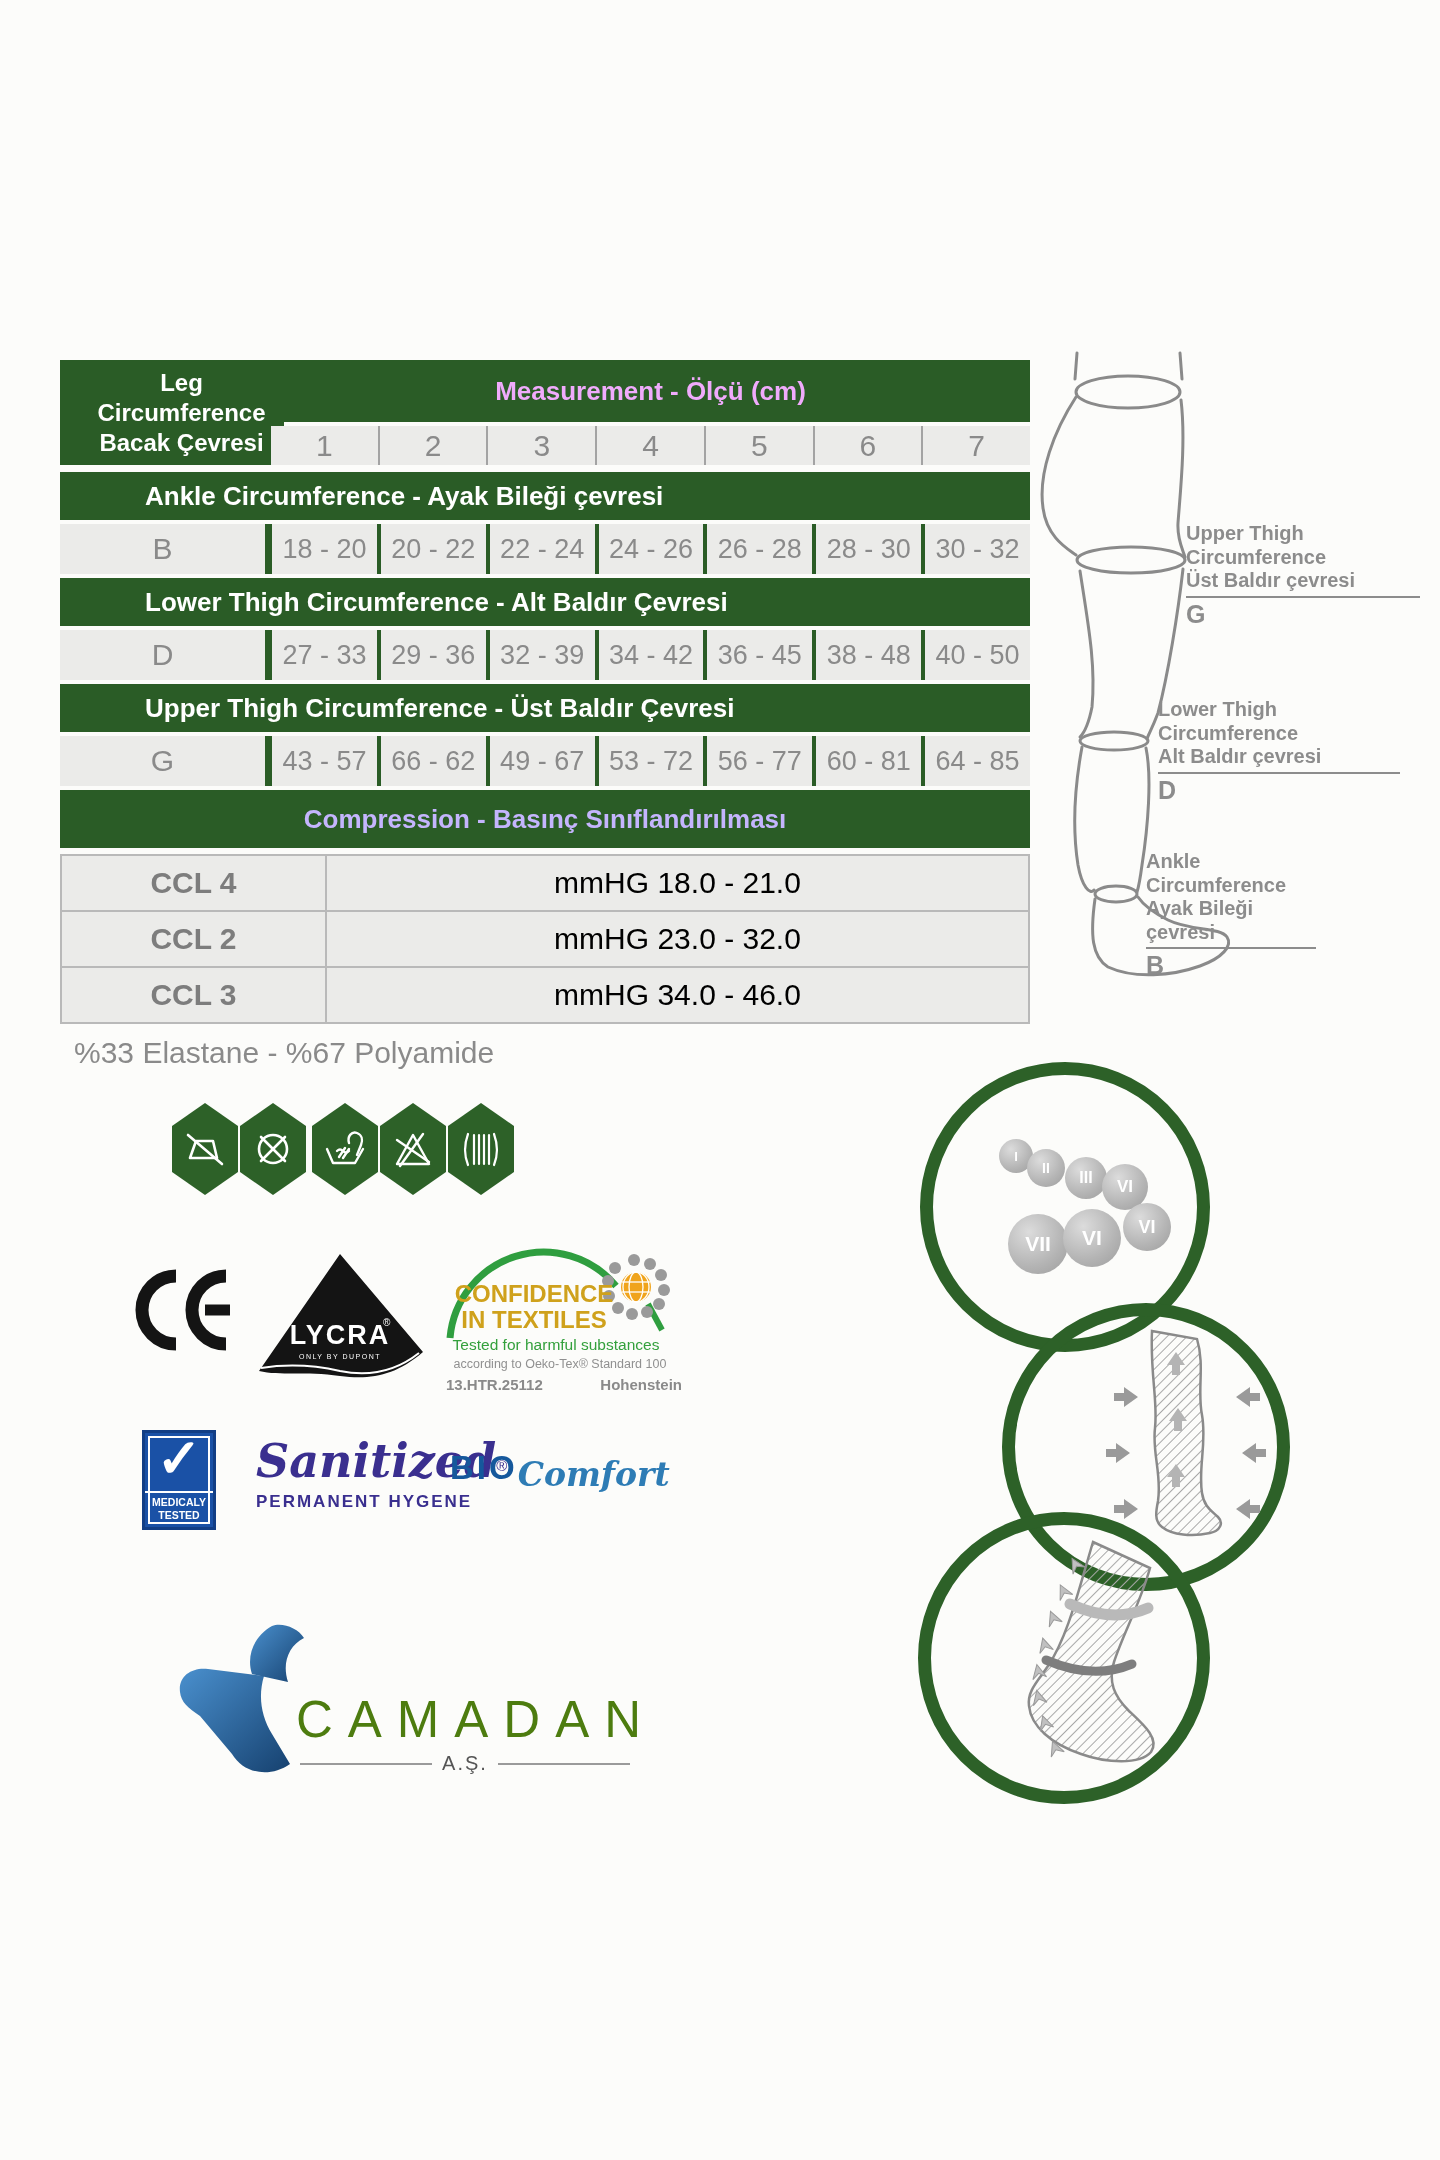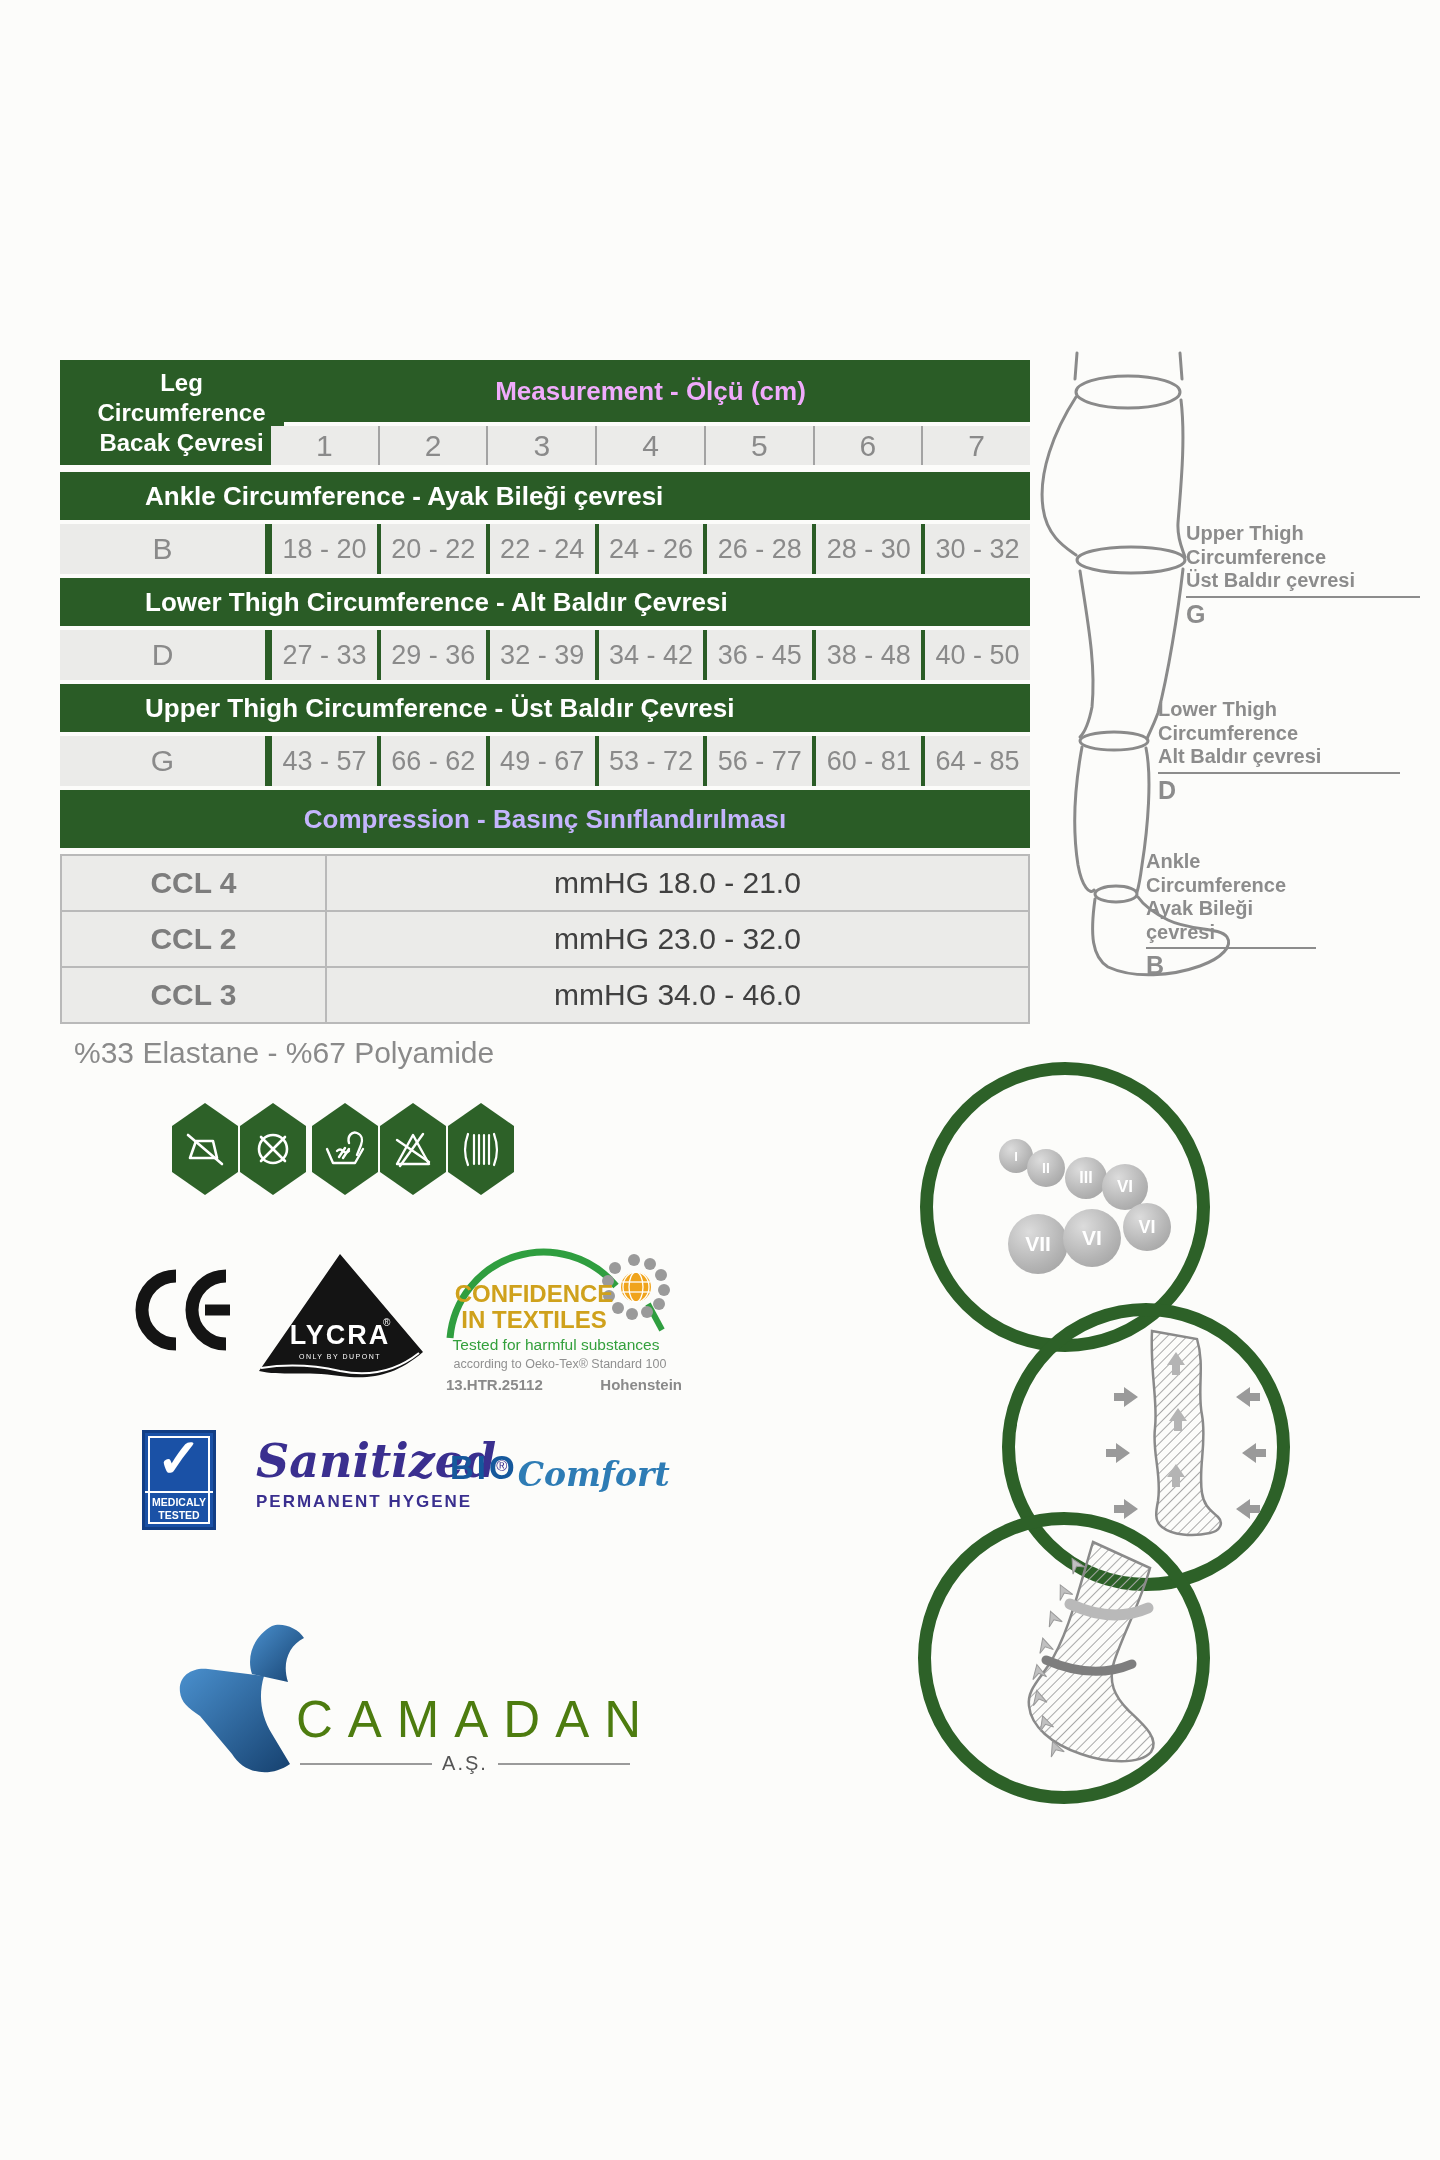--- a/index.html
+++ b/index.html
@@ -28,21 +28,21 @@
   .vrow .val + .val{margin-left:4px;}
 
   
   .comp-head{left:0;top:430px;width:970px;height:58px;background:#2a5c26;color:#c4b5fd;display:flex;
              align-items:center;justify-content:center;font-weight:bold;font-size:26px;}
   .comp-grid{left:0;top:494px;width:970px;border:2px solid #b9b9b9;box-sizing:border-box;background:#ebebe9;}
   .comp-row{display:flex;height:54px;}
   .comp-row + .comp-row{border-top:2px solid #b9b9b9;}
   .comp-ccl{width:263px;border-right:2px solid #b9b9b9;display:flex;align-items:center;
             justify-content:center;font-weight:bold;font-size:30px;color:#7d7d7d;}
-  .comp-rng{flex:1;display:flex;align-items:center;justify-content:center;font-size:30px;color:#404040;}
+  .comp-rng{flex:1;display:flex;align-items:center;justify-content:center;font-size:30px;color:#000000;}
 
   
   #composition{left:74px;top:1036px;font-size:30px;color:#8a8a8a;}
 
   
   .leglabel{color:#8c8c8c;font-weight:bold;font-size:20px;line-height:1.18;}
   .leglabel .rule{border-bottom:2px solid #8c8c8c;margin-top:3px;}
   .legletter{color:#8c8c8c;font-weight:bold;font-size:25px;margin-top:2px;}
 
   

